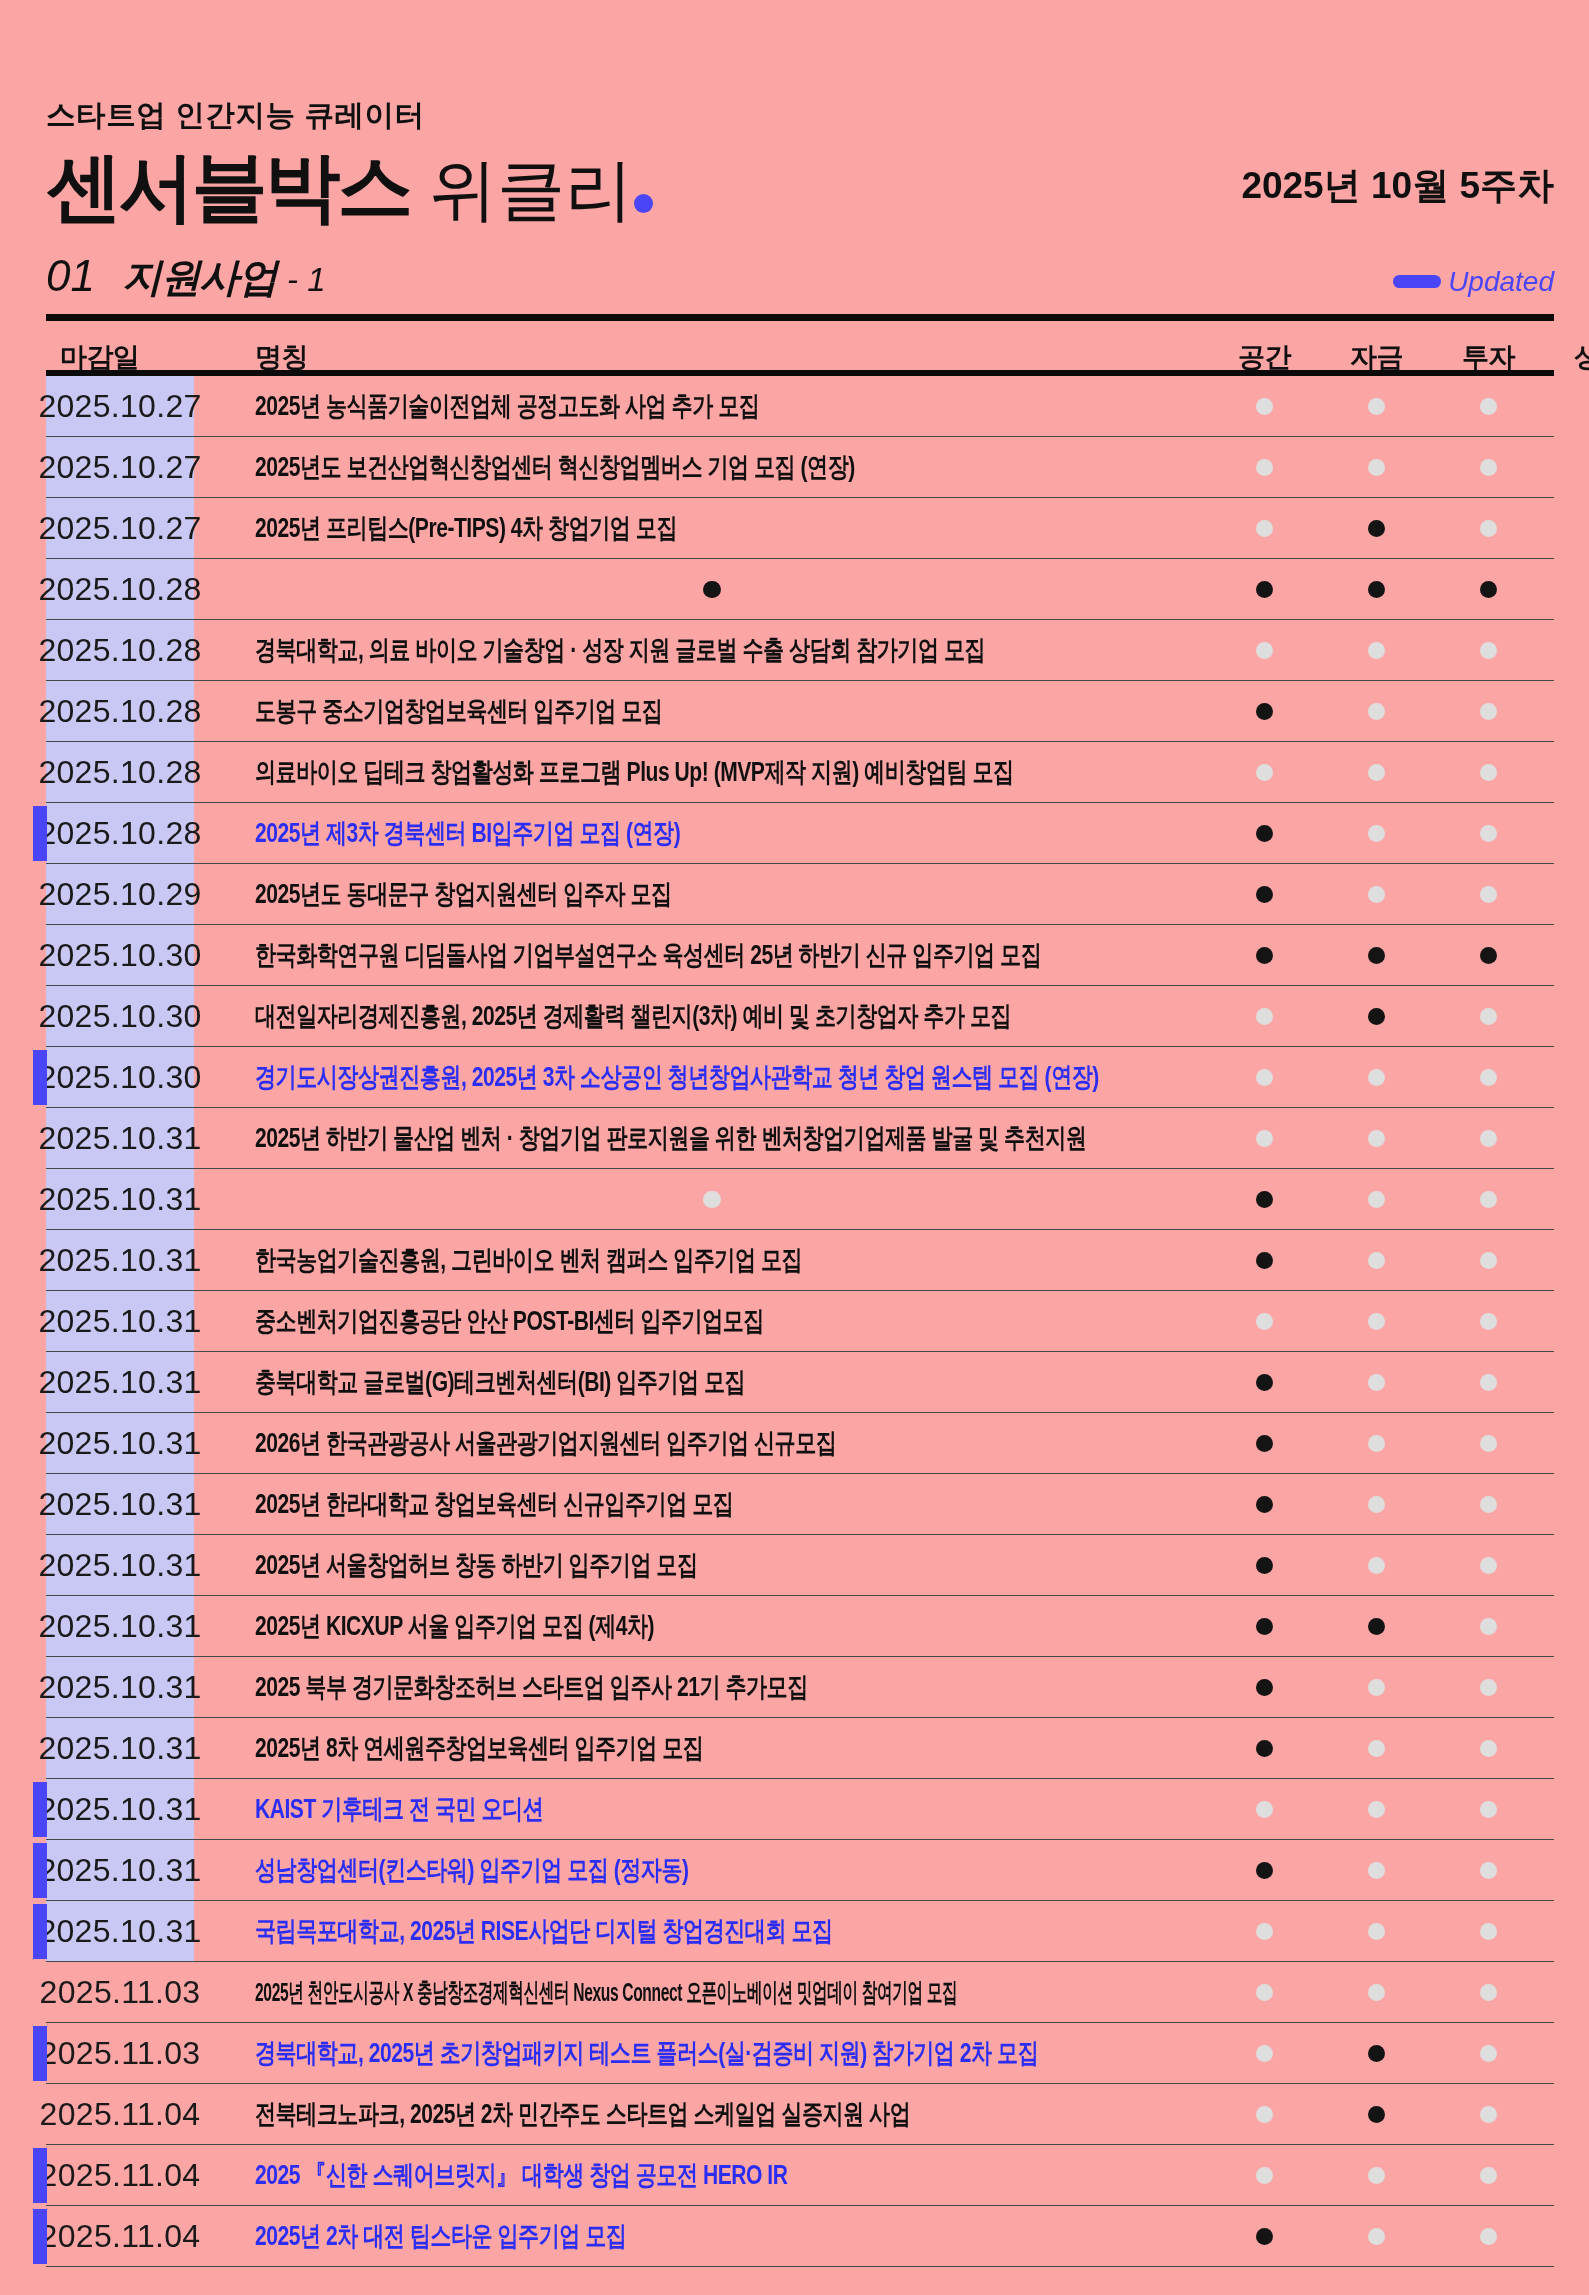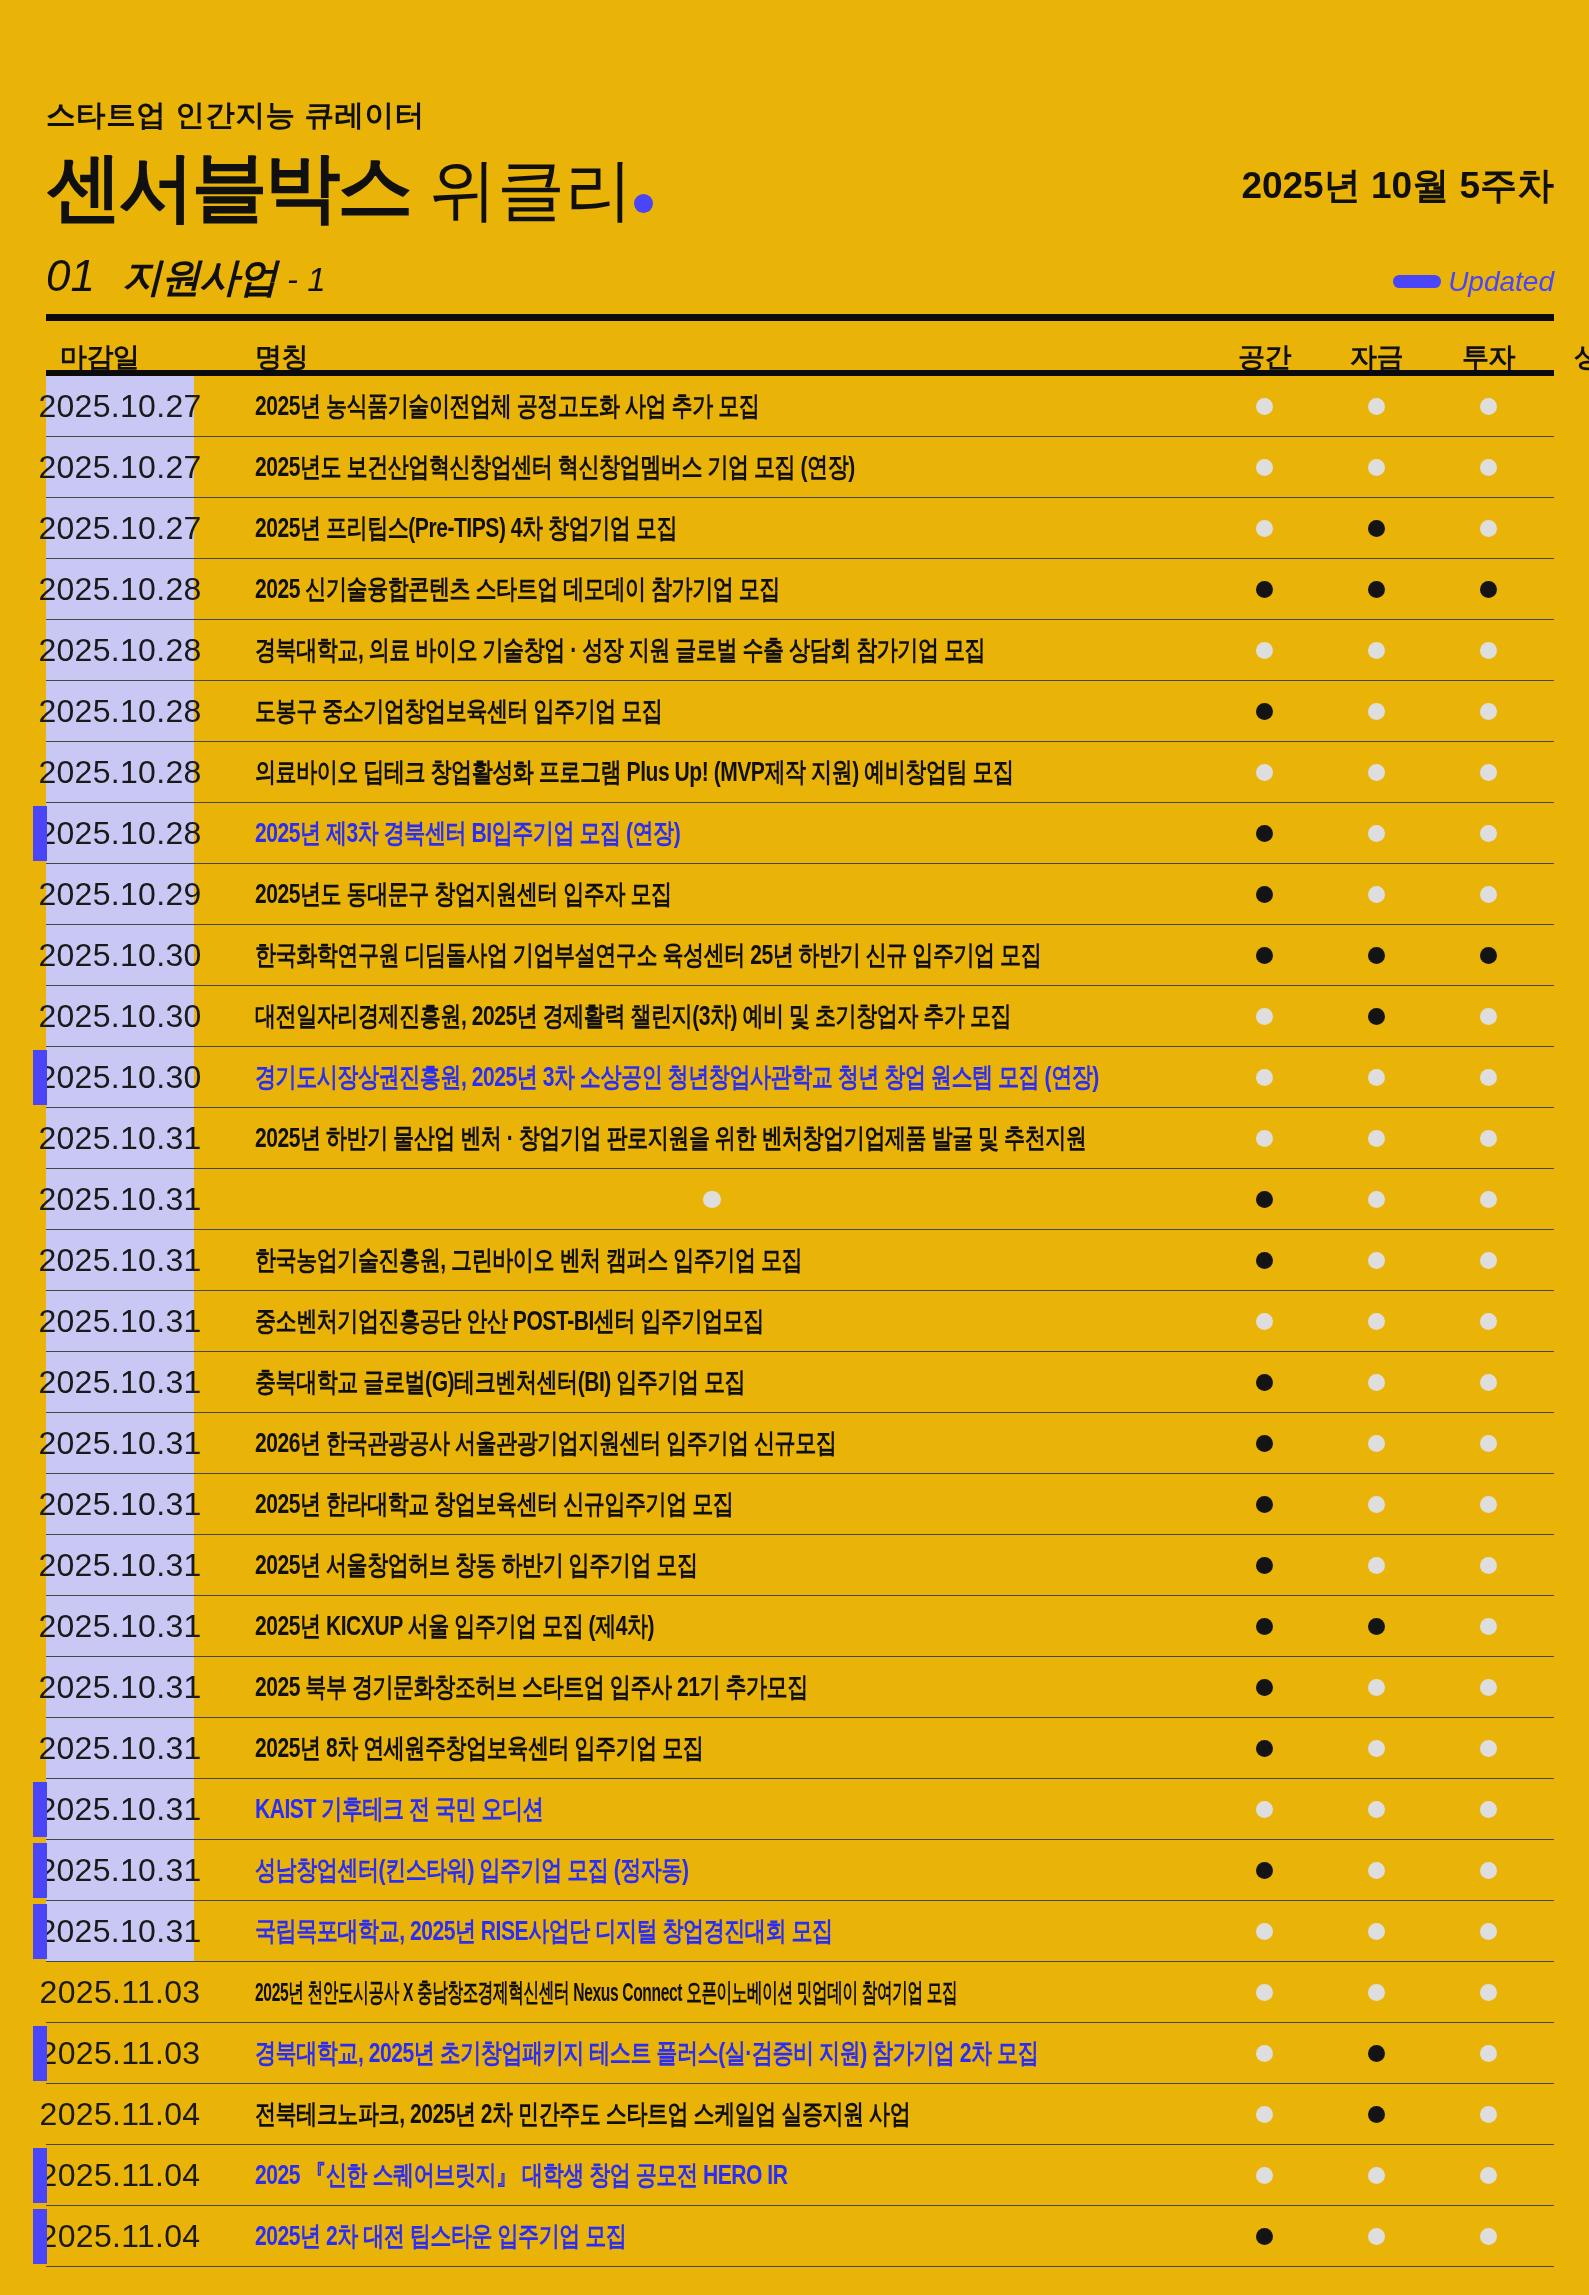--- a/index.html
+++ b/index.html
@@ -1,21 +1,21 @@
 <!DOCTYPE html>
 <html style="font-size:10.3px"><head>
 <meta charset="utf-8">
 <style>
   html,body{margin:0;padding:0;background:#fff;}
   .page{
     position:relative;
     width:1589px;height:2295px;
     box-sizing:border-box;
     padding:0 35px 0 46px;
-    background:#eab308;
+    background:#fca5a5;
     font-family:"Liberation Sans","DejaVu Sans",sans-serif;
     color:#101010;
     overflow:hidden;
   }
   
   .tagline{margin-top:96px;font-size:29.5px;font-weight:600;letter-spacing:0.6px;}
   .title-row{display:flex;align-items:flex-end;justify-content:space-between;margin-top:6.4px;height:83px;}
   .main-title{font-size:76px;font-weight:900;letter-spacing:-3.2px;line-height:1;white-space:nowrap;}
   .main-title .sub{font-weight:300;letter-spacing:0;margin-left:19px;font-size:68px;margin-top:16px;}
   .title-dot{display:inline-block;width:19px;height:19px;border-radius:50%;vertical-align:baseline;margin-left:1.3px;}
@@ -165,21 +165,20 @@
     <div class="linkcell">
       <a class="link-star">
         <span class="glyph">★</span>
         <span class="bar"></span>
       </a>
     </div>
   </div>
 
   <div class="row grid-cols oct">
     <div class="date">2025.10.28</div>
-    <div class="name"><span class="t">2025 신기술융합콘텐츠 스타트업 데모데이 참가기업 모집</span></div>
     <div class="cat">
             <span class="d on"></span>
           </div>
     <div class="cat">
             <span class="d on"></span>
           </div>
     <div class="cat">
             <span class="d on"></span>
           </div>
     <div class="cat">

